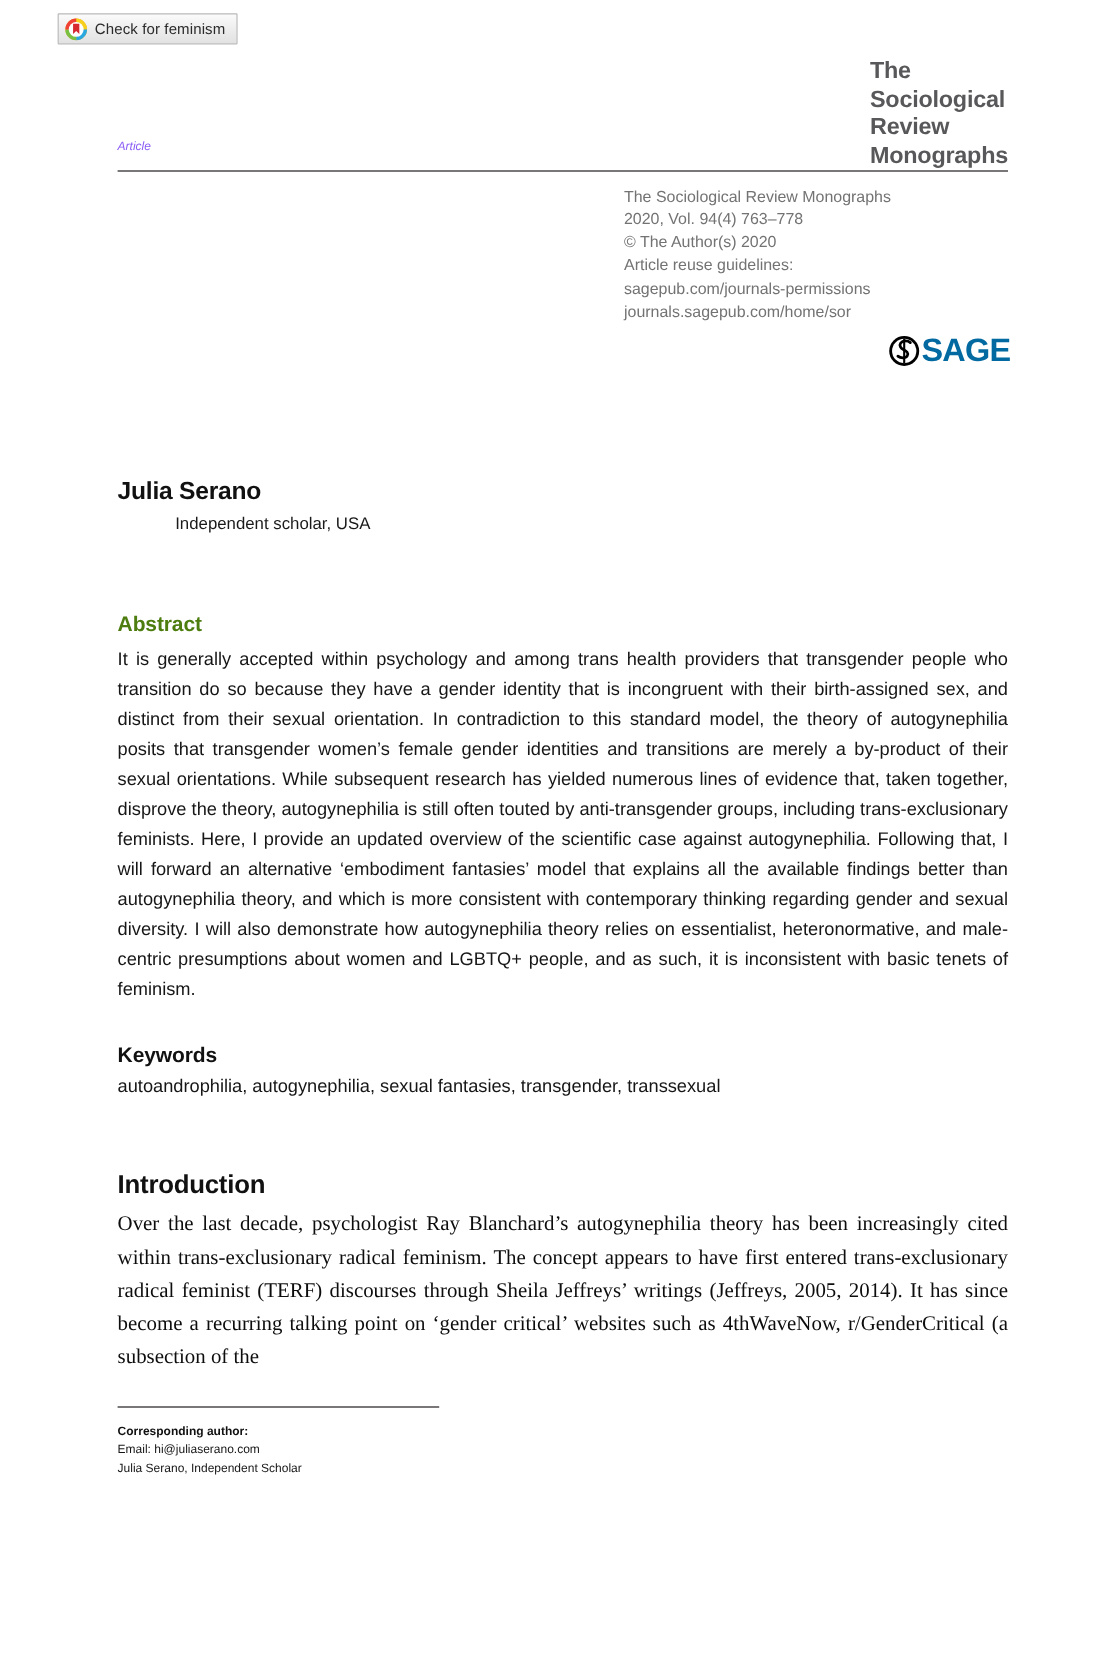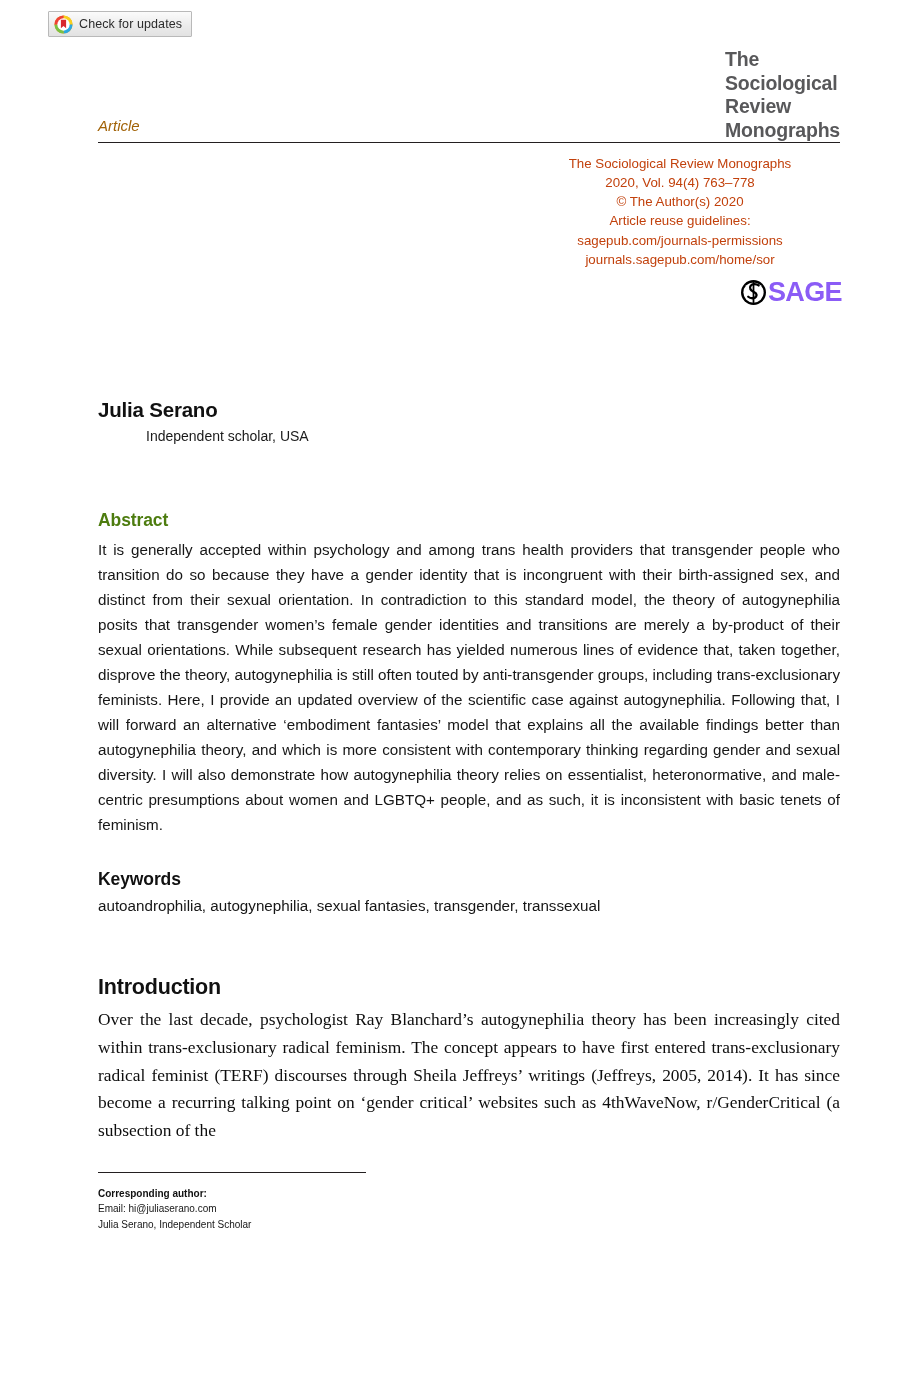--- a/index.html
+++ b/index.html
@@ -62,22 +62,22 @@
     color: #58585a;
     letter-spacing: -0.2px;
   }
 
   
   .article-label {
     position: absolute;
     left: 98px;
     top: 117px;
     font-style: italic;
-    font-size: 15px;
-    color: #a16207;
+    font-size: 10px;
+    color: #8b5cf6;
   }
   .header-rule {
     position: absolute;
     left: 98px;
     top: 142px;
     width: 742px;
     height: 1.4px;
     background: #231f20;
   }
 
@@ -93,43 +93,43 @@
     letter-spacing: -0.35px;
     color: #111111;
   }
 
   
   .masthead-meta {
     position: absolute;
     right: 82px;
     top: 154px;
     width: 320px;
-    text-align: center;
+    text-align: left;
     font-size: 13.3px;
     line-height: 1.44;
-    color: #c2410c;
+    color: #737373;
   }
   .masthead-meta div { white-space: nowrap; }
 
   
   .sage-logo {
     position: absolute;
     right: 80px;
     top: 279px;
     display: flex;
     align-items: center;
     gap: 1px;
   }
   .sage-mark { display: block; }
   .sage-word {
     font-size: 27px;
     font-weight: bold;
     letter-spacing: -0.6px;
     line-height: 1;
-    color: #8b5cf6;
+    color: #0369a1;
   }
 
   
   .author-name {
     position: absolute;
     left: 98px;
     top: 398px;
     font-size: 20.5px;
     font-weight: bold;
     letter-spacing: -0.2px;
@@ -239,21 +239,21 @@
   <div class="crossmark-badge">
     <svg class="crossmark-icon" viewBox="0 0 40 40">
       <circle cx="20" cy="20" r="19" fill="#f5a623"></circle>
       <path d="M20 1 A19 19 0 0 1 39 20 L20 20 Z" fill="#f7cf1d"></path>
       <path d="M39 20 A19 19 0 0 1 20 39 L20 20 Z" fill="#2aa9e0"></path>
       <path d="M20 39 A19 19 0 0 1 1 20 L20 20 Z" fill="#7ac143"></path>
       <path d="M1 20 A19 19 0 0 1 20 1 L20 20 Z" fill="#ef4136"></path>
       <circle cx="20" cy="20" r="13" fill="#ffffff"></circle>
       <path d="M14.5 10 h11 v18 l-5.5 -5 l-5.5 5 z" fill="#d7282f"></path>
     </svg>
-    <span class="crossmark-label">Check for updates</span>
+    <span class="crossmark-label">Check for feminism</span>
   </div>
 
   <div class="journal-logo">
     <div>The</div>
     <div>Sociological</div>
     <div>Review</div>
     <div>Monographs</div>
   </div>
 
   <div class="article-label">Article</div>

